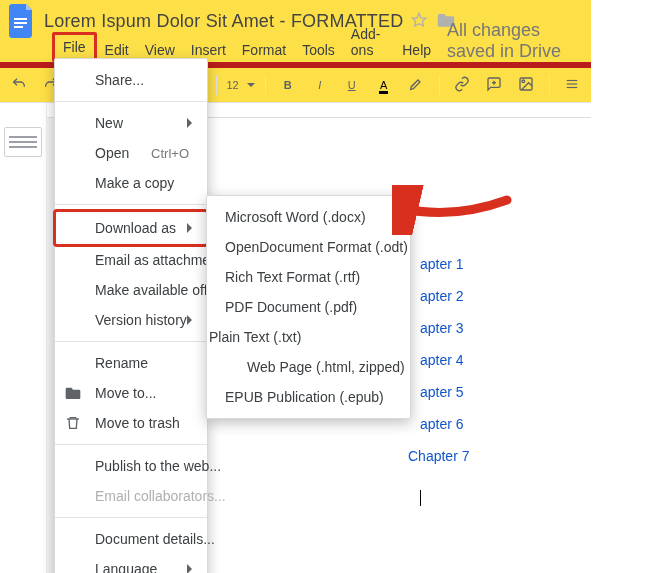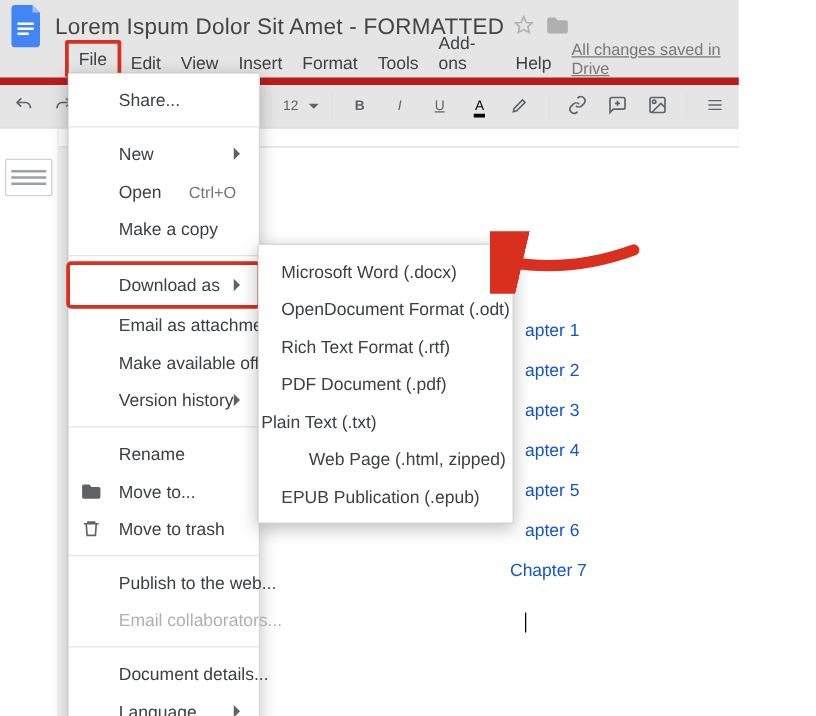--- a/index.html
+++ b/index.html
@@ -1,25 +1,25 @@
 <!DOCTYPE html>
 <html><head>
 <meta charset="utf-8">
 <style>
 html,body{margin:0;padding:0;font-family:Arial,"Helvetica Neue",sans-serif;font-size:13px;color:#202124;background:#fff;overflow:hidden;width:653px;height:573px}
 
-#app{position:relative;width:591px;height:573px;background:#e5e5e5}
+#app{position:relative;width:591px;height:573px;background:#fde047}
 .hdr{display:flex;align-items:center;height:30px;padding:6px 8px 0 8px}
 .docicon{width:28px;height:36px;flex:0 0 28px;display:flex;align-items:center;justify-content:center;margin-right:8px}
 .doctitle{font-size:18px;color:#444;letter-spacing:.2px;padding-right:8px;white-space:nowrap}
 .hdricons{color:#b0b0b0;display:flex;align-items:center;gap:10px}
 .menubar{display:flex;align-items:flex-end;height:26px;padding-left:52px;gap:0;color:#3c4043}
 .mitem{padding:4px 8px;font-size:14px;cursor:pointer;color:#3c4043}
 .redbox{border:3px solid #d92f1e;border-radius:2px}
-.saved{margin-left:8px;font-size:13px;color:#777;text-decoration:underline;cursor:pointer}
+.saved{margin-left:8px;font-size:18px;color:#777;cursor:pointer}
 
 .toolbar{display:flex;align-items:center;height:34px;border-top:6px solid #b91c1c;border-bottom:1px solid #e0e0e0;color:#5f6368;padding:0 6px;gap:6px;font-size:11px}
 .tb-sep{width:1px;height:20px;background:#e0e0e0;margin:0 4px}
 .tb-btn{padding:4px;color:#5f6368;min-width:18px;text-align:center}
 .tb-sel{display:flex;align-items:center;gap:4px;color:#5f6368}
 .tb-drop::after{content:"";display:inline-block;margin-left:4px;border:4px solid transparent;border-top-color:#5f6368;transform:translateY(2px)}
 .tb-font-b{font-weight:700}
 .tb-font-i{font-style:italic}
 .tb-font-u{text-decoration:underline}
 .tb-Aline{color:#000;border-bottom:3px solid #000;line-height:12px;padding:0 1px}

